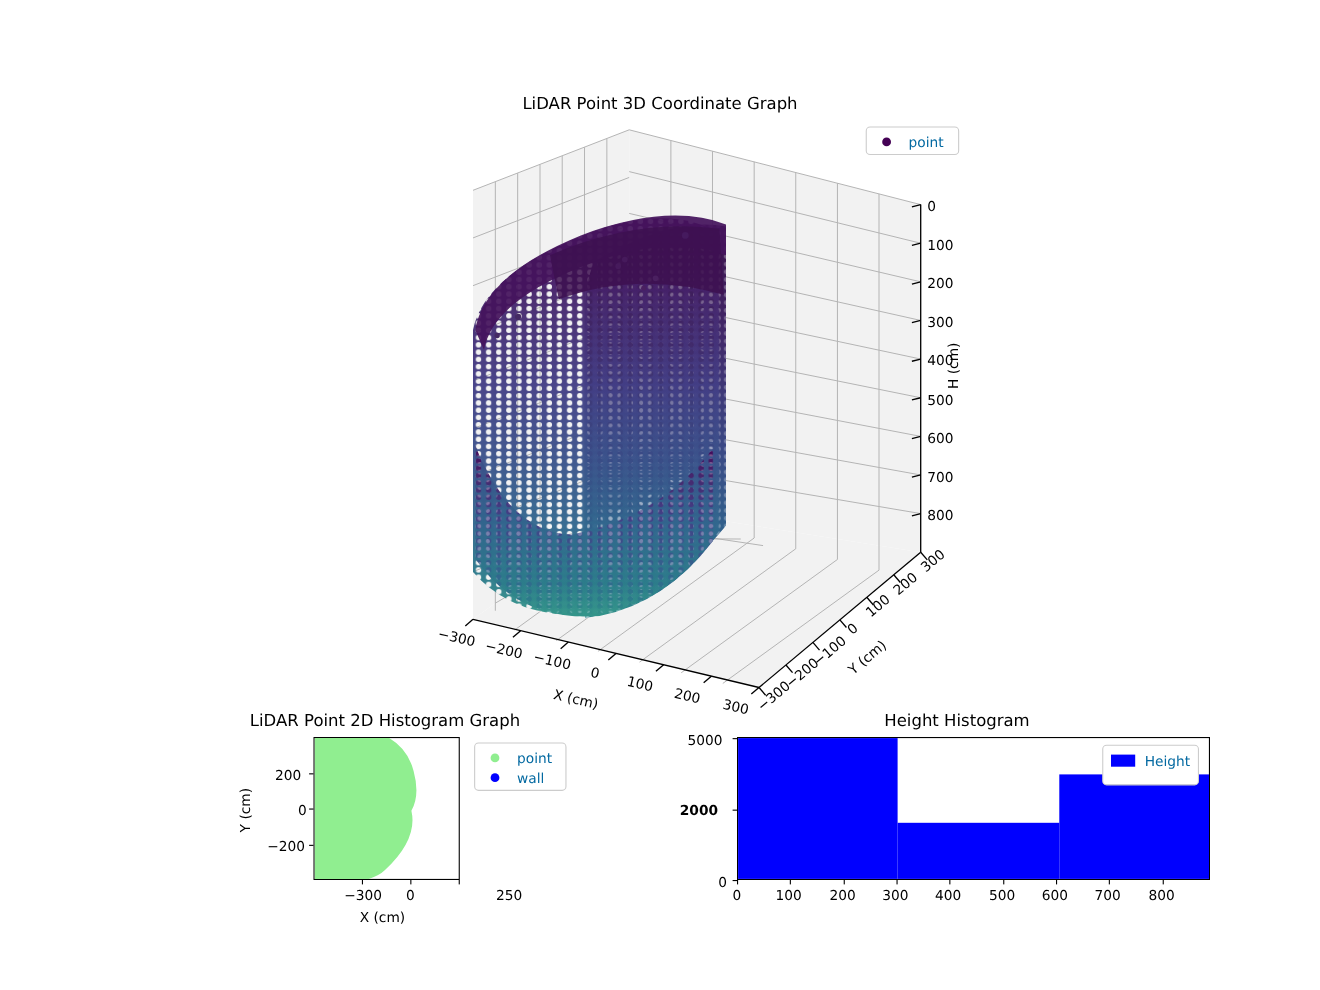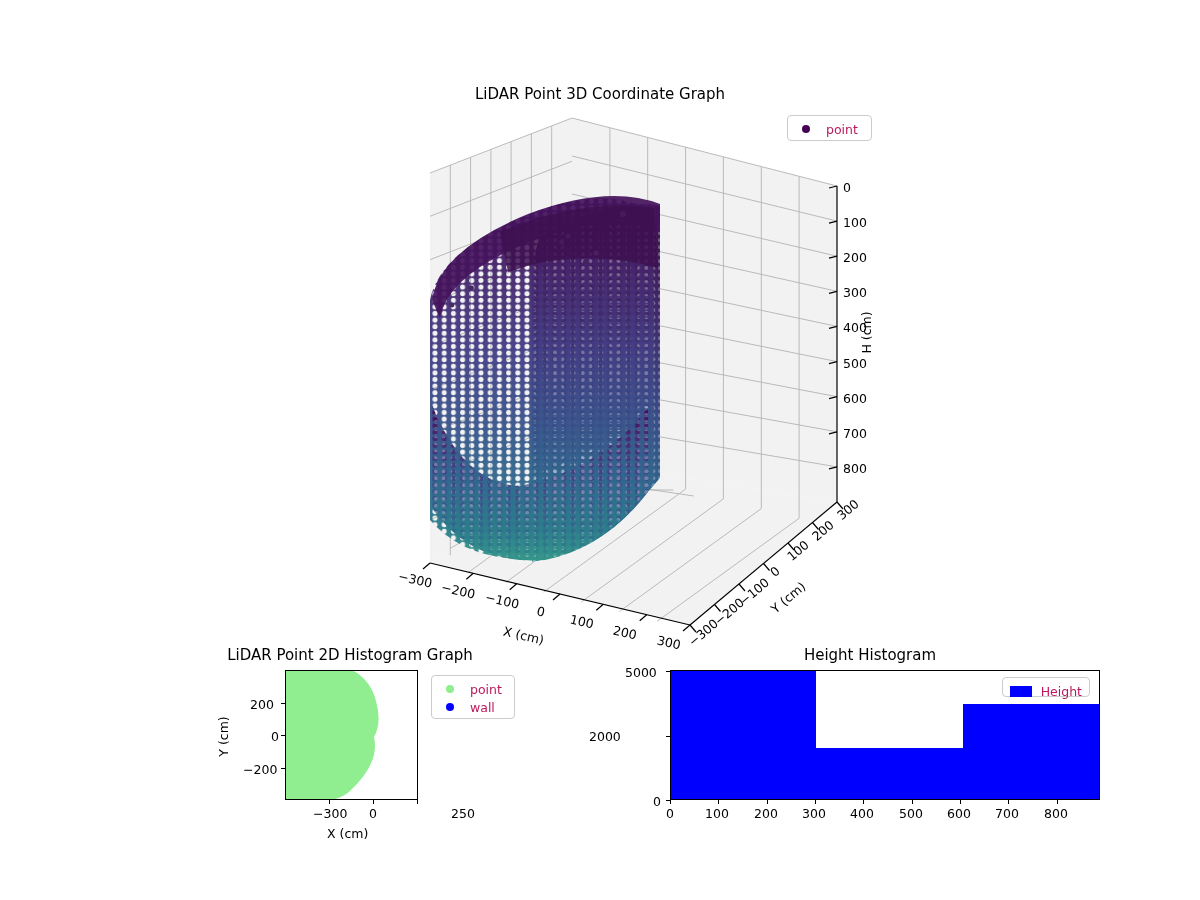--- a/index.html
+++ b/index.html
@@ -64,21 +64,21 @@
     width: 8px; height: 8px;
     border-radius: 50%;
     display: block;
   }
   .legend-patch {
     width: 22px; height: 11px;
     display: block;
   }
   .legend-text {
     font-size: 12.5px;
-    color: #be185d;
+    color: #0369a1;
     margin-left: 9px;
     white-space: nowrap;
   }
   
   .axes2d-frame {
     position: absolute;
     border: 1.1px solid #000000;
     box-sizing: border-box;
     background: #ffffff;
     overflow: hidden;
@@ -370,21 +370,21 @@
   <div>
     <div class="plot-title" style="left:725px; top:646px; width:290px;">Height Histogram</div>
 
     <div class="axes2d-frame" style="left:670px; top:670px; width:430px; height:130px;">
 
       <div class="hist-bar" style="left:0px; width:145px; height:128.4px; background:#0000ff;"></div>
       <div class="hist-bar" style="left:145px; width:147px; height:51.4px; background:#0000ff;"></div>
       <div class="hist-bar" style="left:292px; width:138px; height:94.7px; background:#0000ff;"></div>
     </div>
 
-    <div class="legend-box" style="left:1002px; top:677px; width:88px; height:20px;text-align:center;">
+    <div class="legend-box" style="left:1002px; top:677px; width:88px; height:37px;text-align:center;">
       <div class="legend-row">
         <span class="legend-patch" style="background:#0000ff;"></span>
         <span class="legend-text">Height</span>
       </div>
     </div>
 
     <div class="tickmark-x" style="left:670px; top:800px; height:4px;"></div>
     <div class="tickmark-x" style="left:718px; top:800px; height:4px;"></div>
     <div class="tickmark-x" style="left:767px; top:800px; height:4px;"></div>
     <div class="tickmark-x" style="left:815px; top:800px; height:4px;"></div>
@@ -402,17 +402,17 @@
     <div class="tick-label" style="left:705px; top:806px;">100</div>
     <div class="tick-label" style="left:754px; top:806px;">200</div>
     <div class="tick-label" style="left:802px; top:806px;">300</div>
     <div class="tick-label" style="left:850px; top:806px;">400</div>
     <div class="tick-label" style="left:899px; top:806px;">500</div>
     <div class="tick-label" style="left:947px; top:806px;">600</div>
     <div class="tick-label" style="left:995px; top:806px;">700</div>
     <div class="tick-label" style="left:1044px; top:806px;">800</div>
 
     <div class="tick-label" style="left:653px; top:794px;">0</div>
-    <div class="tick-label" style="left:589px; top:729px;">2000</div>
+    <div class="tick-label" style="left:618px; top:729px;font-weight:bold;">2000</div>
     <div class="tick-label" style="left:625px; top:665px;">5000</div>
   </div>
 
 </div>
 
 </body></html>

